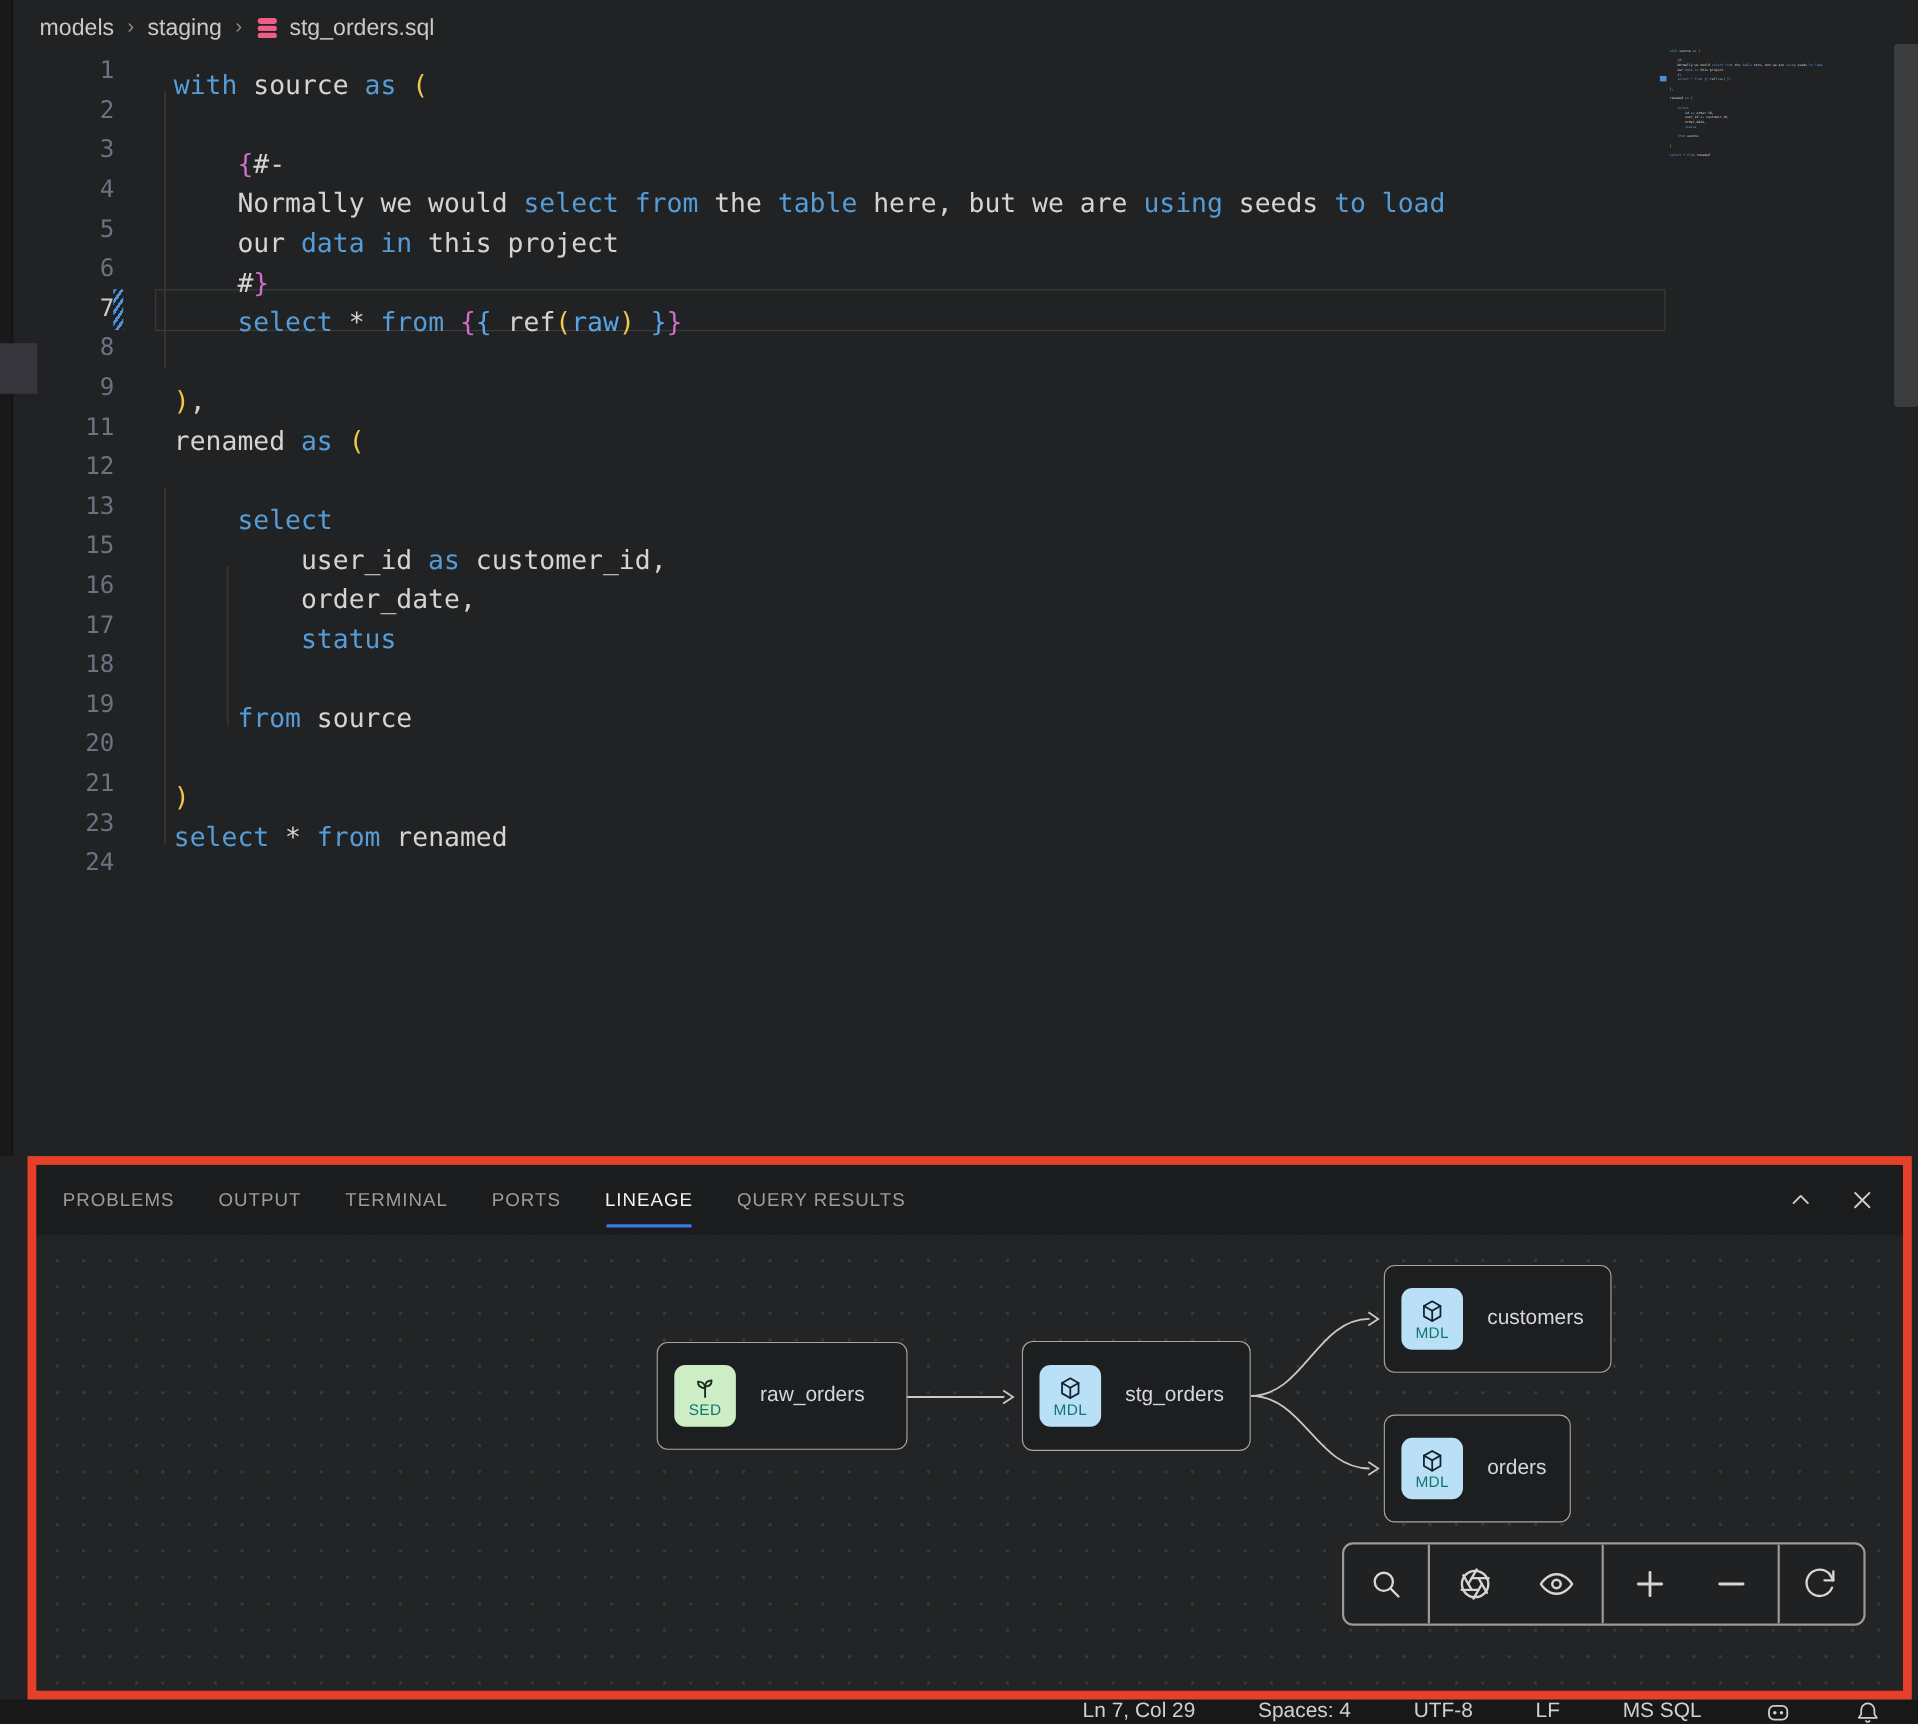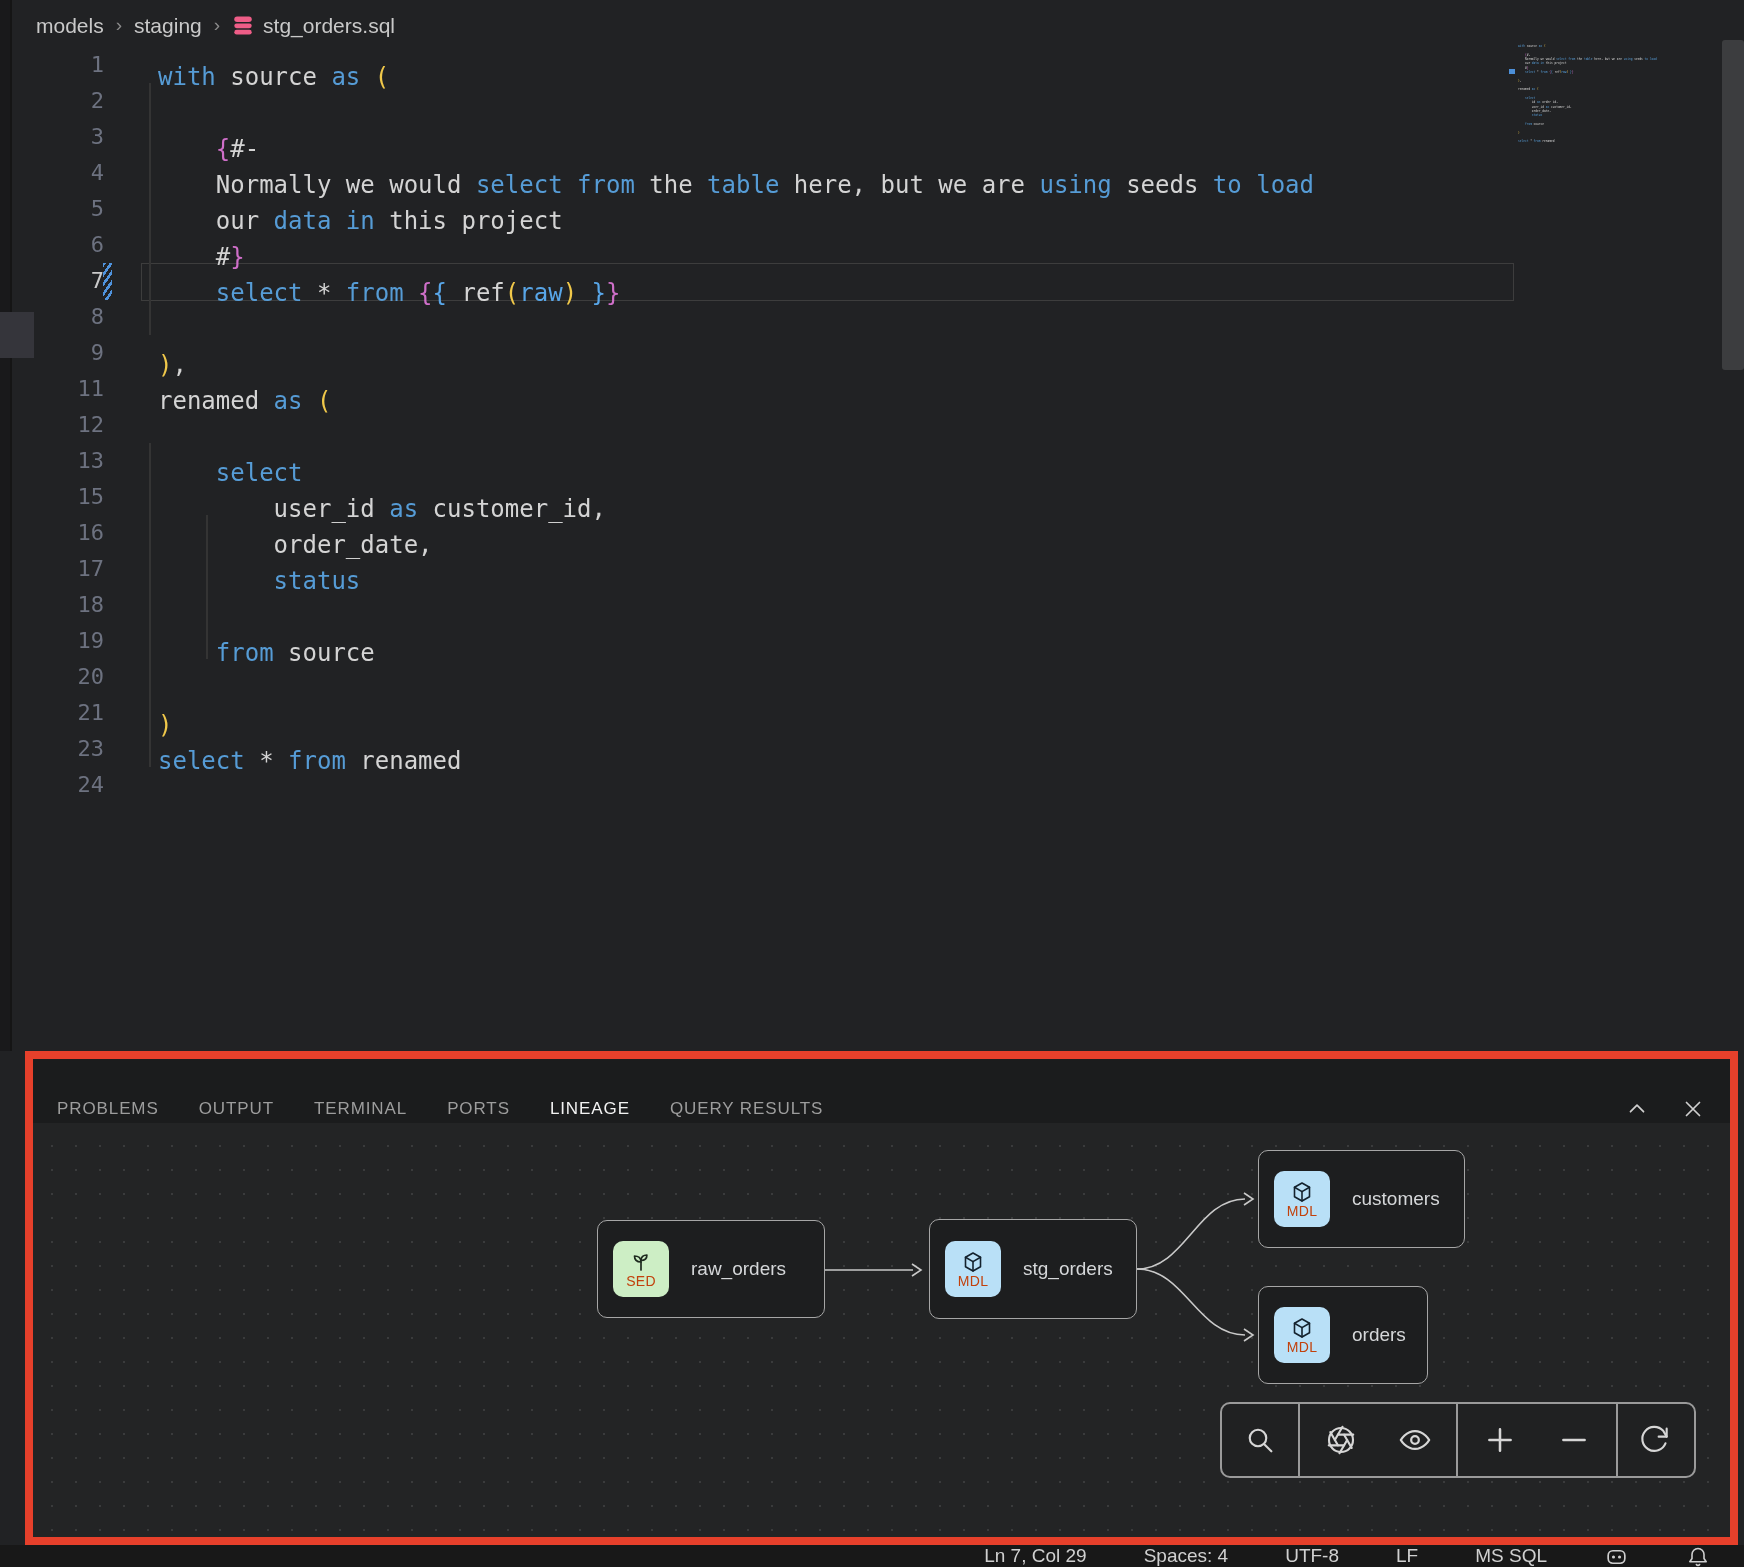--- a/index.html
+++ b/index.html
@@ -34,36 +34,36 @@
       background:repeating-linear-gradient(125deg,#4f93dd 0 2.6px,rgba(0,0,0,0) 2.6px 5.6px)}
   
   #minimap{position:absolute;left:1518px;top:44px;width:202px;height:118px;overflow:hidden}
   #minimap-inner{transform:scale(0.12);transform-origin:0 0;width:1520px}
   .mini-line{margin:0;height:36px;font-family:"DejaVu Sans Mono",monospace;font-size:24px;line-height:36px;white-space:pre}
   #minimap-marker{position:absolute;left:1509px;top:69px;width:6px;height:5px;background:#4c8fd8}
   #scroll-strip{position:absolute;left:1722px;top:40px;width:22px;height:330px;background:#3f4043;border-radius:3px;opacity:.9}
   
   #panel{position:absolute;left:25px;top:1051px;width:1713px;height:494px;background:#1c1d1e}
   #panel-header{position:absolute;left:8px;right:8px;top:8px;height:64px;display:flex;align-items:center;
-      padding:18px 24px;gap:40px;background:#1b1c1d}
+      padding:0 24px;gap:40px;background:#1b1c1d}
   .tab{position:relative;font-size:17px;letter-spacing:.9px;color:#9d9d9d;cursor:default;padding:4px 0}
   .tab.active{color:#f2f2f2}
   .tab.active::after{content:"";position:absolute;left:1px;right:1px;bottom:-11px;height:3px;background:#3b78e7;border-radius:2px}
   #panel-header-actions{margin-left:auto;display:flex;align-items:center;gap:30px}
   .hdr-btn svg{display:block}
   #lineage-canvas{position:absolute;left:8px;right:8px;top:72px;bottom:8px;background:#232425;
       background-image:radial-gradient(#3a3b3c 1.2px,rgba(0,0,0,0) 1.4px);background-size:24px 24px;background-position:7px 11px}
   #edges-svg{position:absolute;left:0;top:0;pointer-events:none}
   .edge{stroke:#c9c9c9;stroke-width:1.6;fill:none}
   .lineage-node{position:absolute;background:#1d1e1f;border:1.5px solid #a6a6a6;border-radius:10px;
       display:flex;align-items:center;box-sizing:border-box}
   .node-badge{width:56px;height:56px;border-radius:10px;margin-left:15px;flex:0 0 auto;
       display:flex;flex-direction:column;align-items:center;justify-content:center;gap:0}
   .node-badge svg{display:block}
-  .badge-text{font-size:14px;color:#c2410c;line-height:15px;letter-spacing:.3px}
+  .badge-text{font-size:14px;color:#0f766e;line-height:15px;letter-spacing:.3px}
   .node-label{margin-left:22px;font-size:19px;color:#d5d7d9}
   
   #lineage-toolbar{position:absolute;left:1187px;top:279px;width:476px;height:76px;box-sizing:border-box;
       border:2px solid #9a9a9a;border-radius:10px;background:#202122;display:flex;overflow:hidden}
   .tb-group{display:flex;align-items:center;justify-content:space-evenly;box-sizing:border-box;height:100%}
   .tb-group + .tb-group{border-left:2px solid #9a9a9a}
   .tb-btn{display:flex;align-items:center;justify-content:center;width:64px;height:100%}
   
   #red-border{position:absolute;left:25px;top:1051px;width:1713px;height:494px;box-sizing:border-box;
       border:8px solid #e6402b;pointer-events:none;z-index:60}

